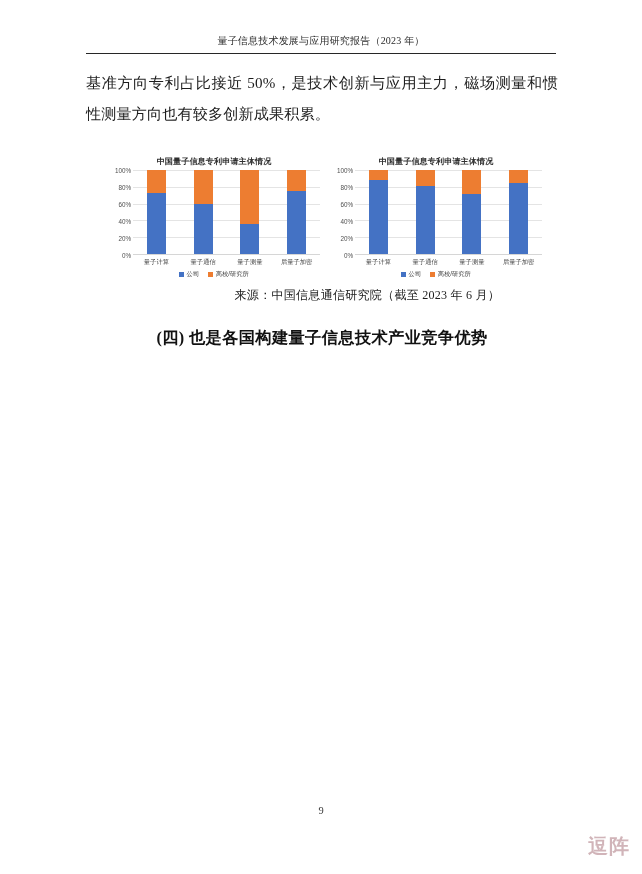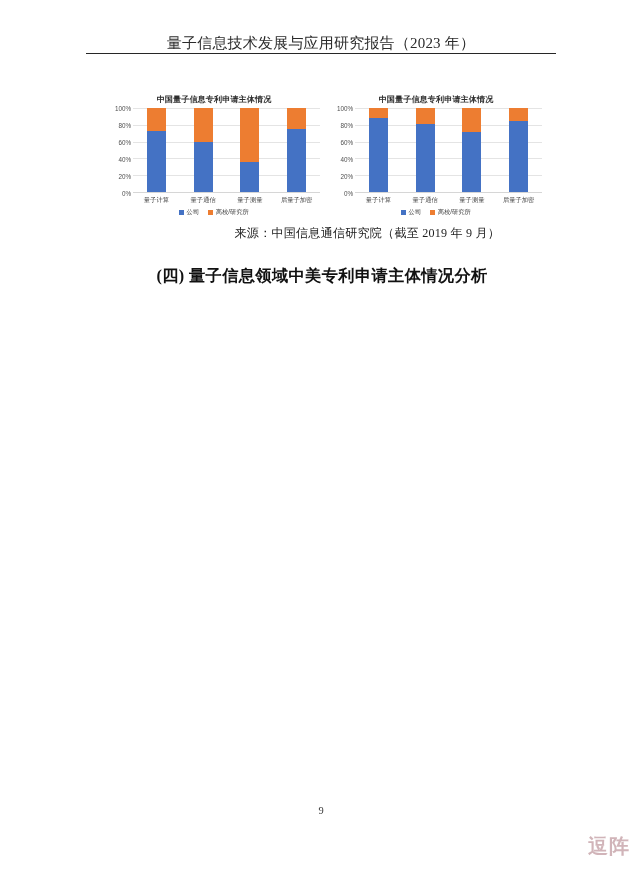--- a/index.html
+++ b/index.html
@@ -24,21 +24,21 @@
     padding: 0;
   }
 
   
   .running-header {
     position: absolute;
     top: 34px;
     left: 86px;
     width: 470px;
     text-align: center;
-    font-size: 15px;
+    font-size: 10px;
     letter-spacing: 0.2px;
     color: #2b2b2b;
     font-family: "Liberation Serif", "DejaVu Serif", serif;
   }
   .header-rule {
     position: absolute;
     top: 53px;
     left: 86px;
     width: 470px;
     height: 0;
@@ -224,20 +224,21 @@
 </head>
 <body>
 
 <div class="page">
 
   <div class="running-header">量子信息技术发展与应用研究报告（2023 年）</div>
   <div class="header-rule"></div>
 
   <div class="content">
 
+    <p class="body-text">基准方向专利占比接近 50%，是技术创新与应用主力，磁场测量和惯性测量方向也有较多创新成果积累。</p>
 
     <div class="figure-block">
 
       <div class="charts-row">
 
         <div class="chart">
           <div class="chart-title">中国量子信息专利申请主体情况</div>
 
           <div class="plot-wrap">
             <div class="y-axis">
@@ -347,28 +348,28 @@
             </span>
             <span class="item">
               <i class="swatch" style="background: rgb(237, 125, 49);"></i>
               <span>高校/研究所</span>
             </span>
           </div>
         </div>
 
       </div>
 
-      <div class="figure-source">来源：中国信息通信研究院（截至 2019 年 9 月）</div>
+      <div class="figure-source">来源：中国信息通信研究院（截至 2023 年 6 月）</div>
 
     </div>
 
     <div class="gap-1"></div>
 
 
-    <h2 class="section-heading">(四) 量子信息领域中美专利申请主体情况分析</h2>
+    <h2 class="section-heading">(四) 也是各国构建量子信息技术产业竞争优势</h2>
 
 
   </div>
 
   <div class="page-number">9</div>
 
   <div class="watermark">逗阵</div>
 
 </div>
 

